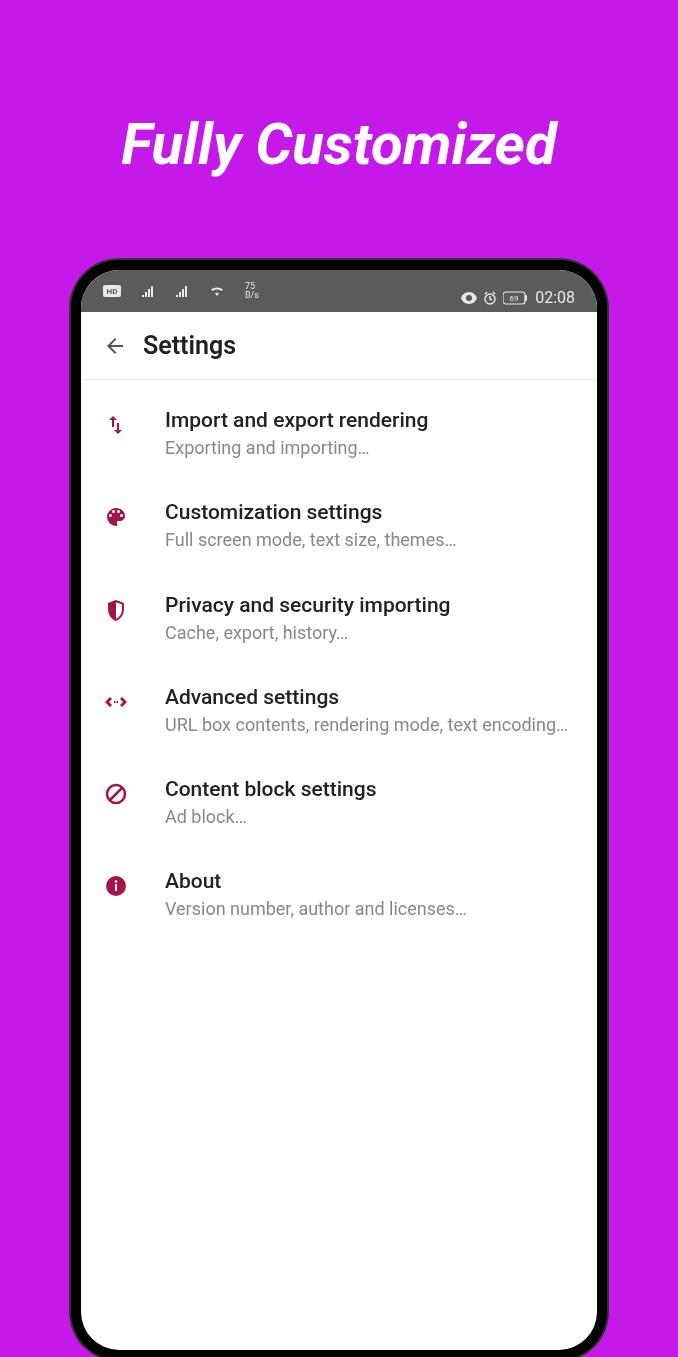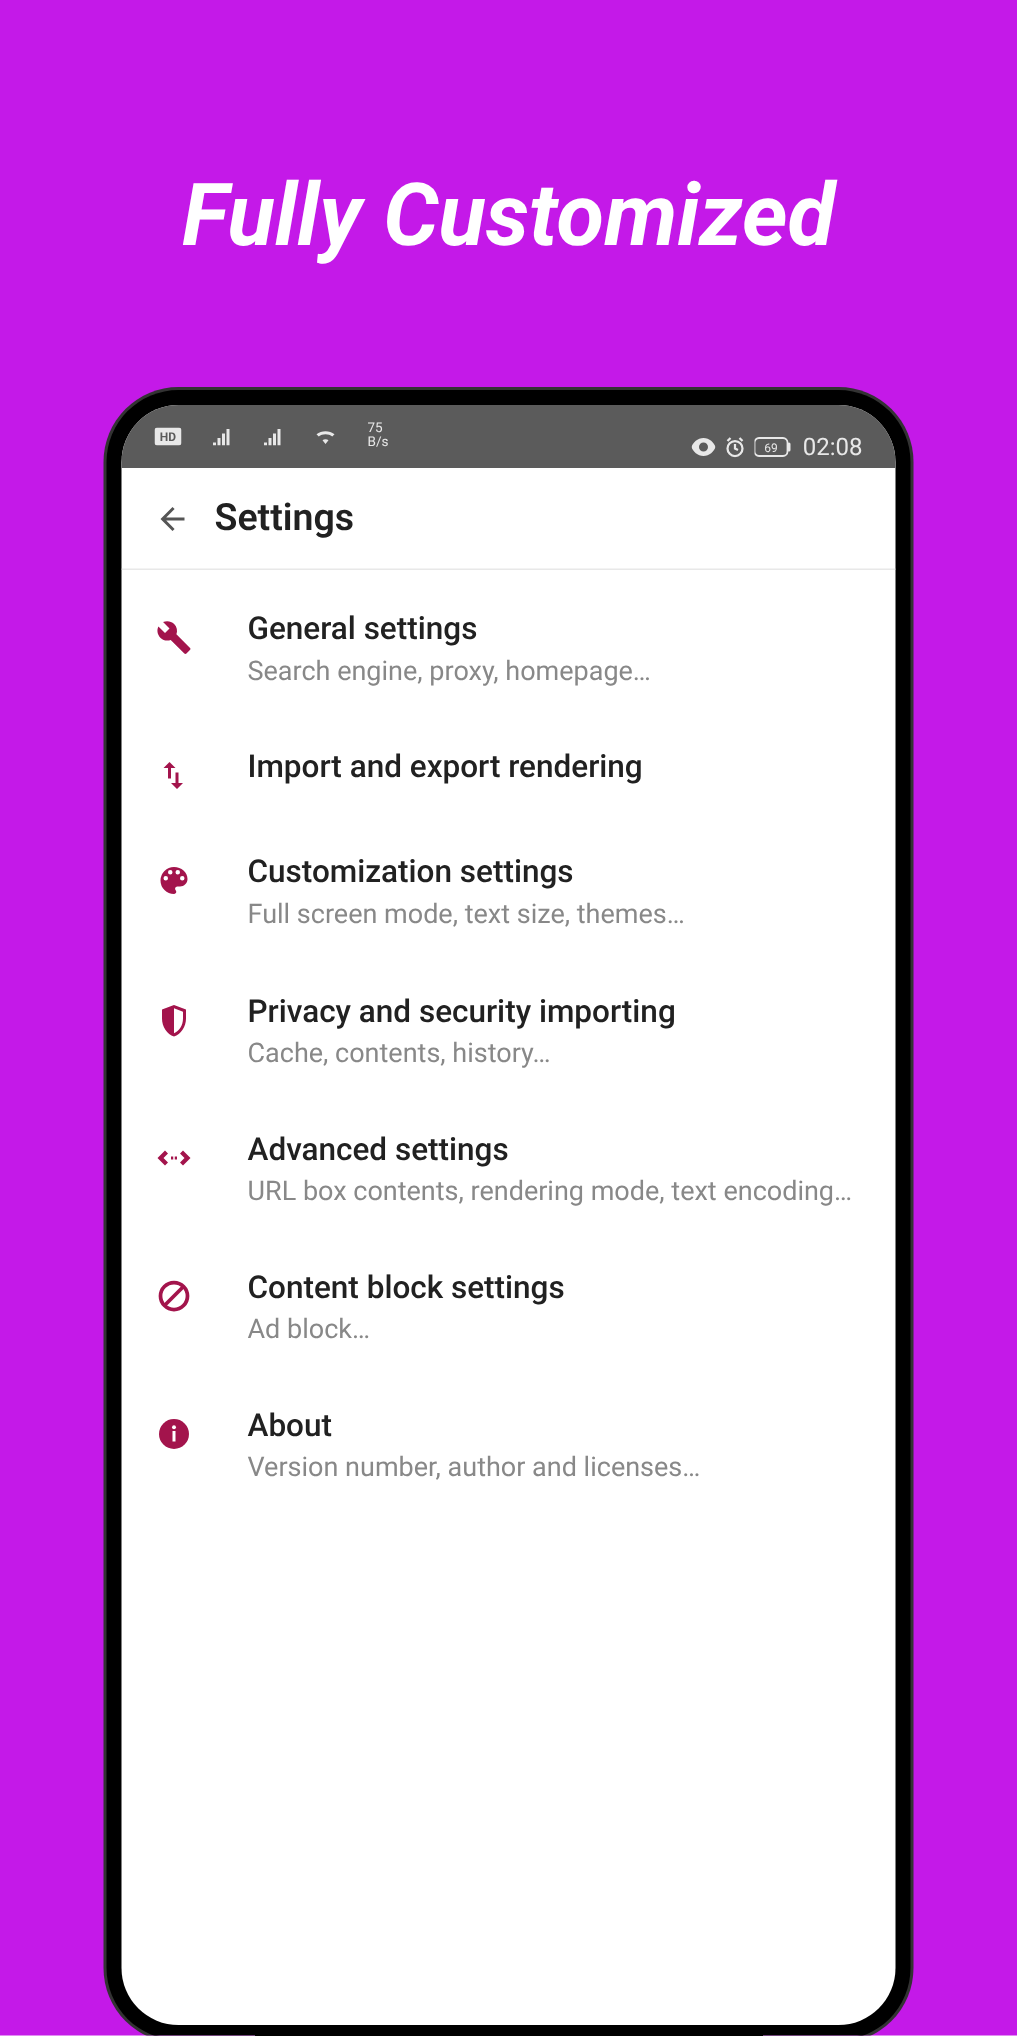--- a/index.html
+++ b/index.html
@@ -173,40 +173,30 @@
       <div class="back-btn">
         <svg width="24" height="24" viewBox="0 0 24 24">
             <path d="M20 11H7.8l5.6-5.6L12 4l-8 8 8 8 1.4-1.4L7.8 13H20z" fill="#555"></path>
           </svg>
       </div>
       <div class="header-title">Settings</div>
     </div>
 
     <div class="settings-list">
 
-      <div class="settings-item">
-        <div class="item-icon">
-          <svg width="24" height="24" viewBox="0 0 24 24">
-              <path d="M22.7 19l-9.1-9.1c.9-2.3.4-5-1.5-6.9-2-2-5-2.4-7.4-1.3L9 6 6 9 1.6 4.7C.4 7.1.9 10.1 2.9 12.1c1.9 1.9 4.6 2.4 6.9 1.5l9.1 9.1c.4.4 1 .4 1.4 0l2.3-2.3c.5-.4.5-1.1.1-1.4z" fill="currentColor"></path>
-            </svg>
-        </div>
-        <div class="item-text">
-          <div class="item-title">General settings</div>
-          <div class="item-subtitle">Search engine, proxy, homepage…</div>
-        </div>
-      </div>
 
       <div class="settings-item">
         <div class="item-icon">
           <svg width="24" height="24" viewBox="0 0 24 24">
               <path d="M9 3L5 7h3v7h2V7h3L9 3zm6 14V10h-2v7h-3l4 4 4-4h-3z" fill="currentColor"></path>
             </svg>
         </div>
         <div class="item-text">
           <div class="item-title">Import and export rendering</div>
+          <div class="item-subtitle">Exporting and importing…</div>
         </div>
       </div>
 
       <div class="settings-item">
         <div class="item-icon">
           <svg width="24" height="24" viewBox="0 0 24 24">
               <path d="M12 3a9 9 0 000 18c.83 0 1.5-.67 1.5-1.5 0-.39-.15-.74-.39-1.01-.23-.26-.38-.61-.38-.99 0-.83.67-1.5 1.5-1.5H16c2.76 0 5-2.24 5-5 0-4.42-4.03-8-9-8zM6.5 12a1.5 1.5 0 110-3 1.5 1.5 0 010 3zm3-4a1.5 1.5 0 110-3 1.5 1.5 0 010 3zm5 0a1.5 1.5 0 110-3 1.5 1.5 0 010 3zm3 4a1.5 1.5 0 110-3 1.5 1.5 0 010 3z" fill="currentColor"></path>
             </svg>
         </div>
         <div class="item-text">
@@ -216,21 +206,21 @@
       </div>
 
       <div class="settings-item">
         <div class="item-icon">
           <svg width="24" height="24" viewBox="0 0 24 24">
               <path d="M12 2L4 5v6c0 5.5 3.4 10.7 8 12 4.6-1.3 8-6.5 8-12V5l-8-3zm0 2.2l6 2.3V11c0 4.5-2.6 8.6-6 9.8V4.2z" fill="currentColor"></path>
             </svg>
         </div>
         <div class="item-text">
           <div class="item-title">Privacy and security importing</div>
-          <div class="item-subtitle">Cache, contents, history…</div>
+          <div class="item-subtitle">Cache, export, history…</div>
         </div>
       </div>
 
       <div class="settings-item">
         <div class="item-icon">
           <svg width="26" height="24" viewBox="0 0 26 24">
               <path d="M7 7l-5 5 5 5 2-2-3-3 3-3-2-2zm12 0l-2 2 3 3-3 3 2 2 5-5-5-5zM11 11h1.5v2H11zm2.5 0H15v2h-1.5z" fill="currentColor"></path>
             </svg>
         </div>
         <div class="item-text">

